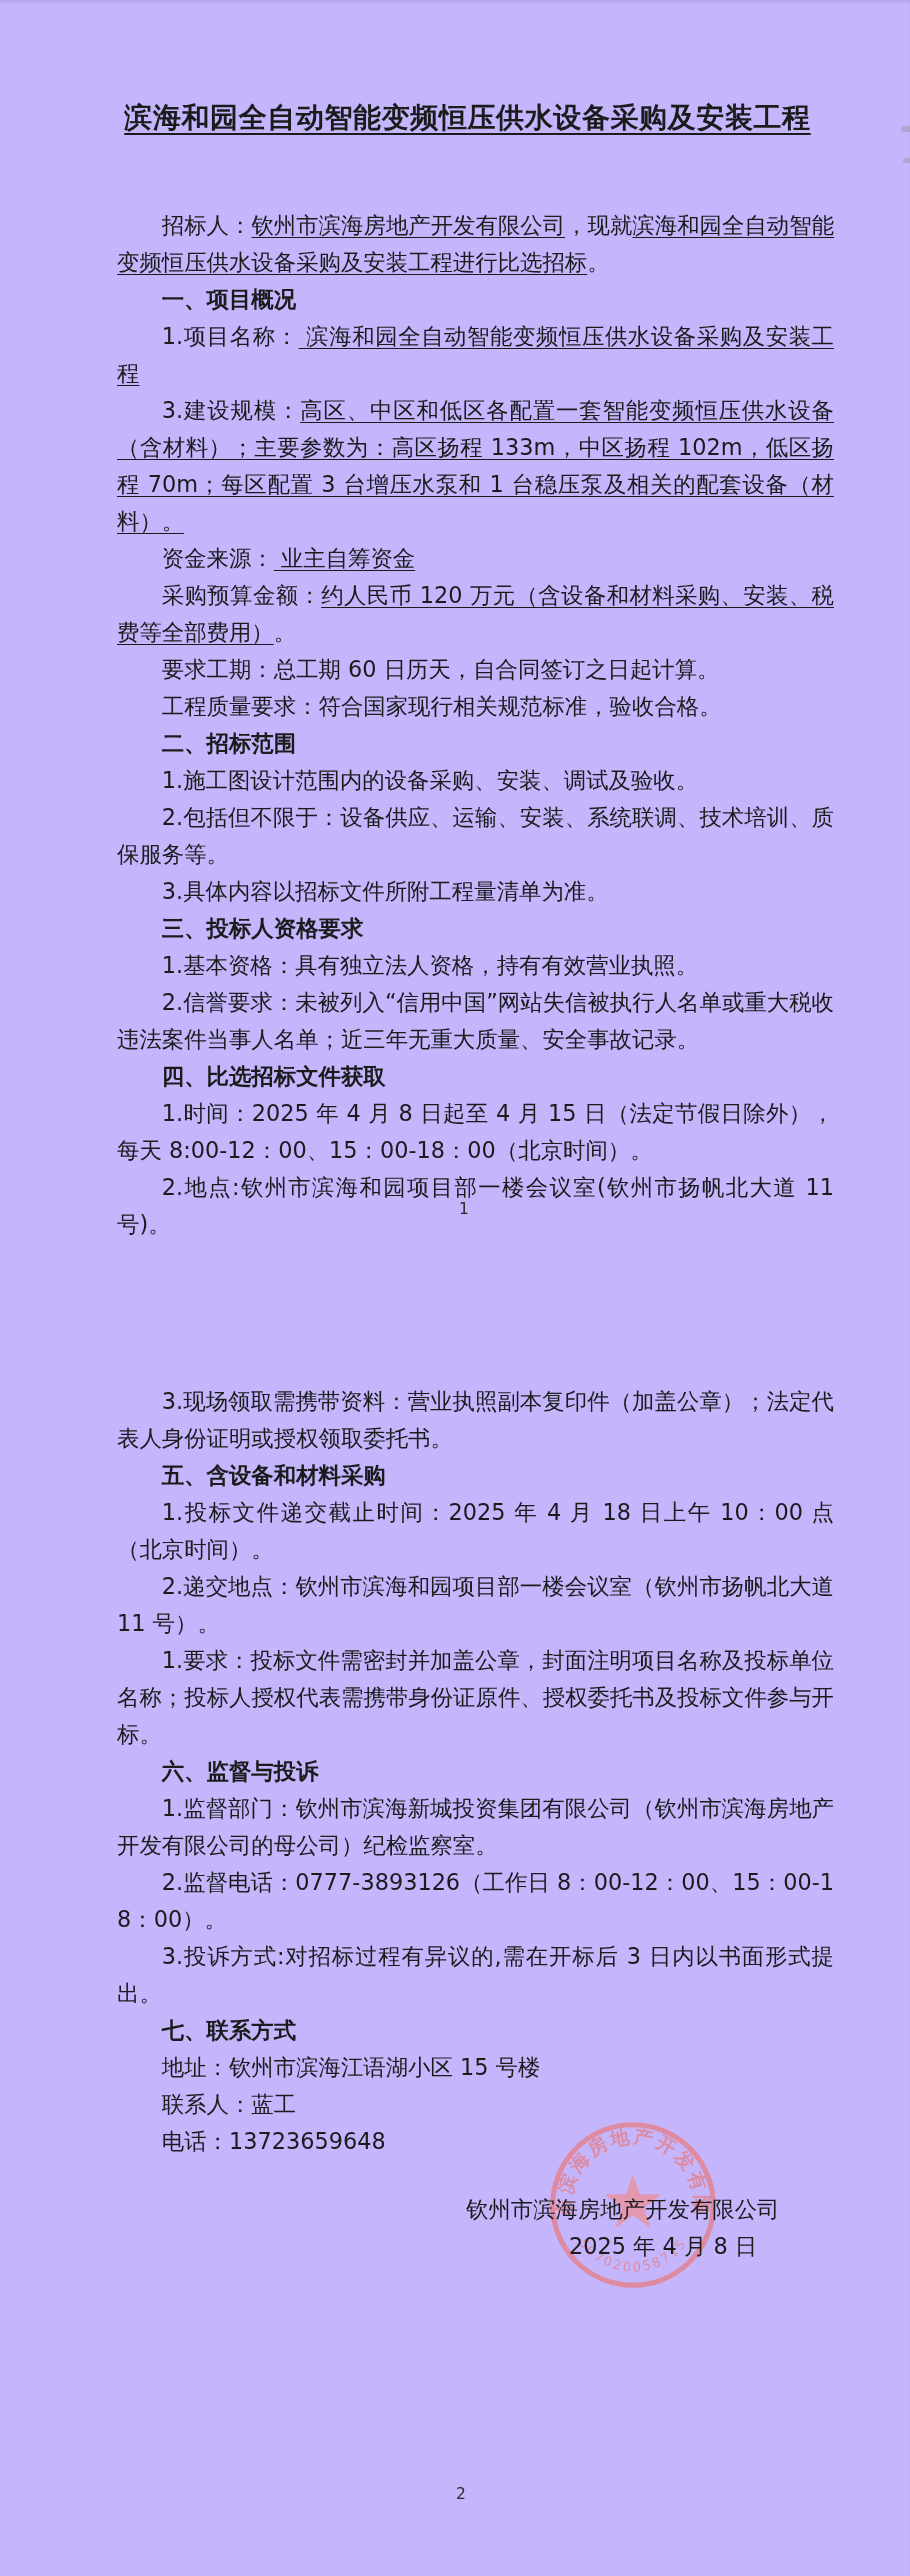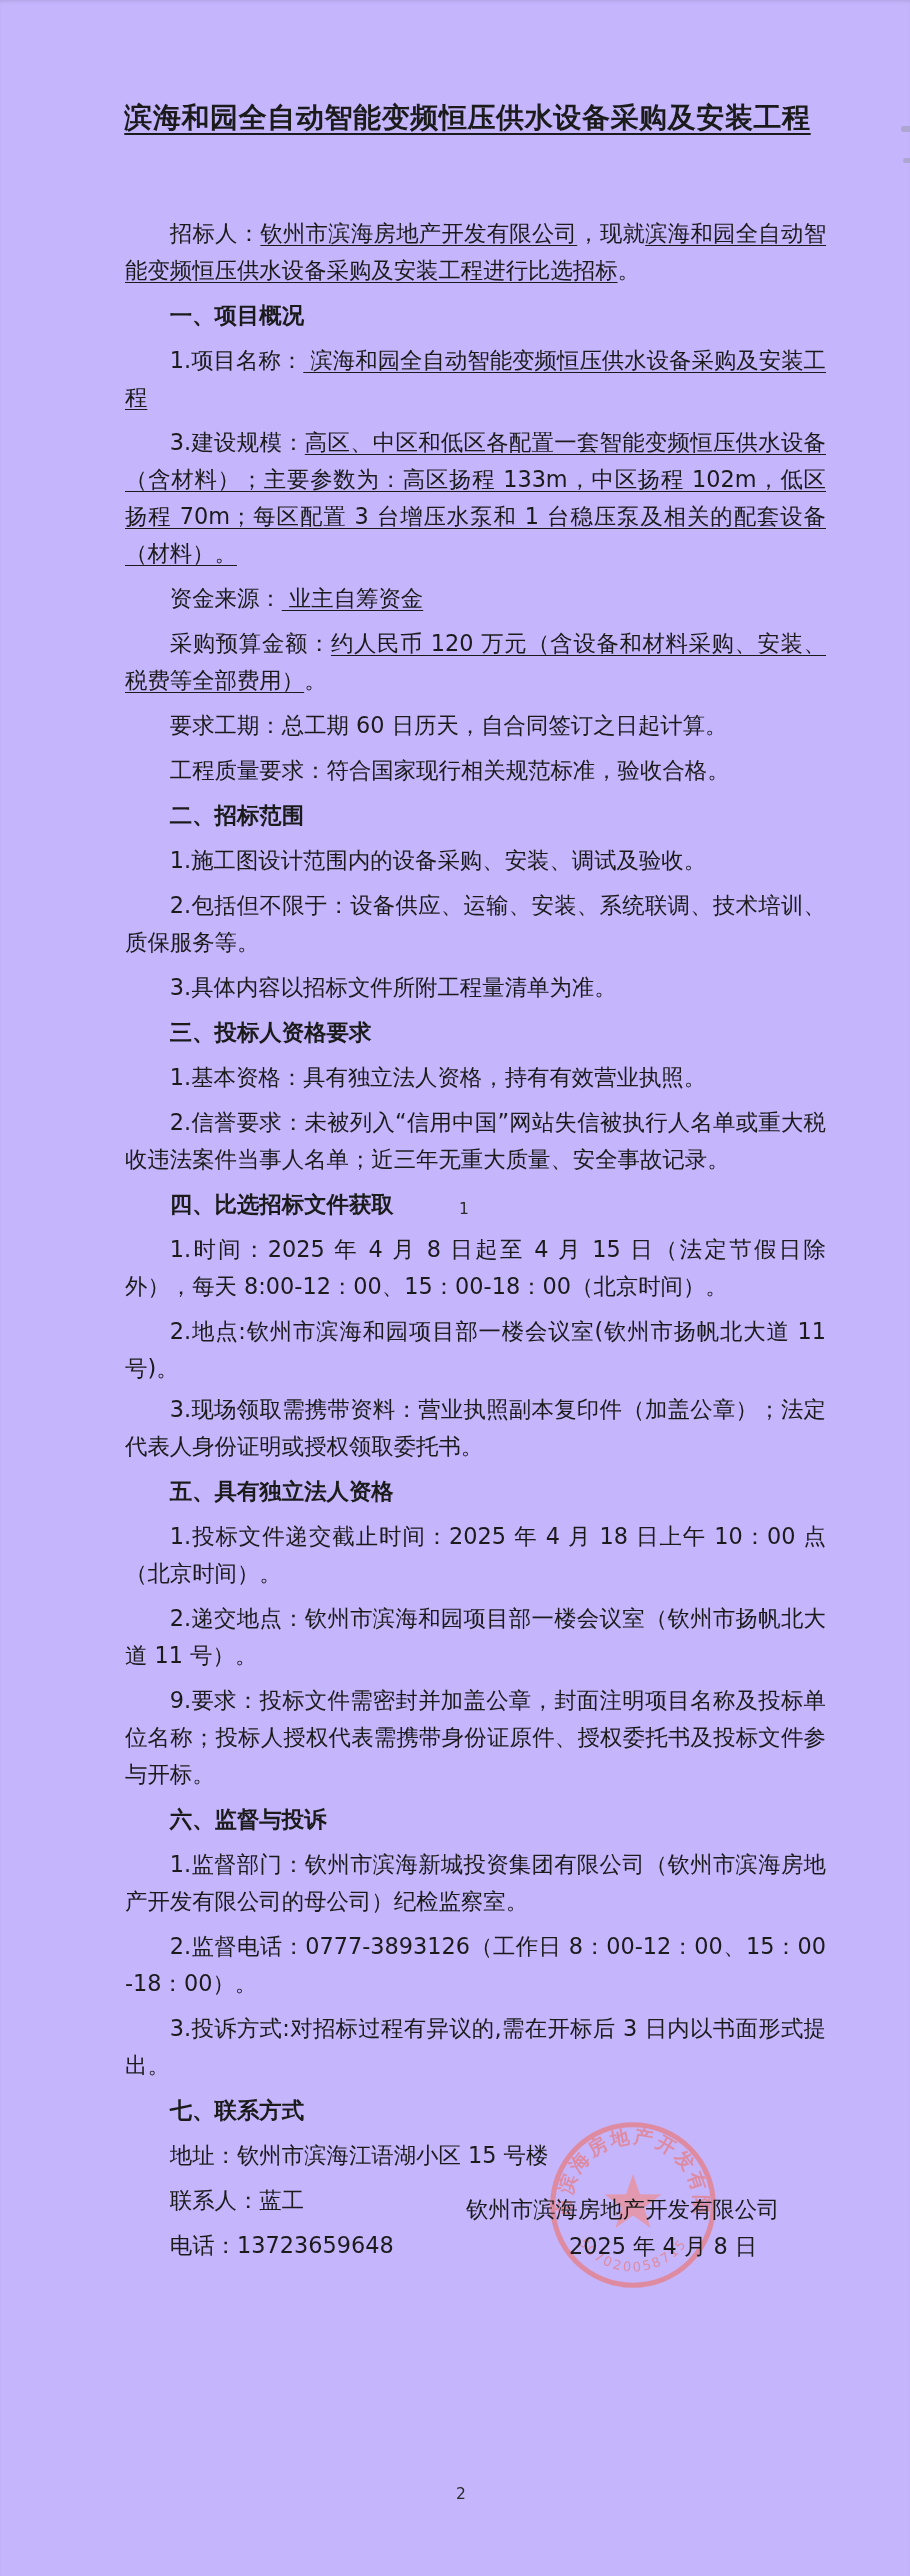--- a/index.html
+++ b/index.html
@@ -4,21 +4,21 @@
 <style>
   html,body{margin:0;padding:0;background:#e9e9e9;}
   .page{position:relative;width:910px;height:2576px;background:#c4b5fd;
         font-family:"DejaVu Sans","Liberation Sans",sans-serif;color:#1b1b1b;overflow:hidden;
         box-shadow:inset 0 3.4px 5.7px -3.4px rgba(0,0,0,.18);}
   .titleblock{position:absolute;left:109px;top:99px;width:717px;text-align:center;
         font-weight:bold;font-size:28px;line-height:38px;letter-spacing:0.6px;}
   .title-u{text-decoration:underline;text-decoration-thickness:1.7px;text-underline-offset:5.7px;}
   .body{position:absolute;left:117px;width:717px;font-size:22.4px;line-height:37px;
         text-align:justify;word-break:break-all;}
-  .body p{margin:8px;text-indent:2em;}
+  .body p{margin:0;text-indent:2em;}
   .h{font-weight:bold;}
   .u{text-decoration:underline;text-decoration-thickness:1.1px;text-underline-offset:4px;}
   #body1{top:207px;}
   #body2{top:1383px;}
   .pagenum{position:absolute;font-size:15.5px;color:#2a2a2a;}
   #pagenum1{left:459px;top:1200px;}
   #pagenum2{left:456px;top:2485px;}
   .sigline{position:absolute;font-size:22.4px;white-space:nowrap;line-height:26px;}
   #sig-company{left:466px;top:2196px;}
   #sig-date{left:569px;top:2233px;}
@@ -54,24 +54,24 @@
     <p>2.信誉要求：未被列入“信用中国”网站失信被执行人名单或重大税收违法案件当事人名单；近三年无重大质量、安全事故记录。</p>
     <p class="h">四、比选招标文件获取</p>
     <p>1.时间：2025 年 4 月 8 日起至 4 月 15 日（法定节假日除外），每天 8:00-12：00、15：00-18：00（北京时间）。</p>
     <p>2.地点:钦州市滨海和园项目部一楼会议室(钦州市扬帆北大道 11 号)。</p>
   </section>
 
   <div class="pagenum" id="pagenum1">1</div>
 
   <section class="body" id="body2">
     <p>3.现场领取需携带资料：营业执照副本复印件（加盖公章）；法定代表人身份证明或授权领取委托书。</p>
-    <p class="h">五、具有独立法人资格</p>
+    <p class="h">五、含设备和材料采购</p>
     <p>1.投标文件递交截止时间：2025 年 4 月 18 日上午 10：00 点（北京时间）。</p>
     <p>2.递交地点：钦州市滨海和园项目部一楼会议室（钦州市扬帆北大道 11 号）。</p>
-    <p>9.要求：投标文件需密封并加盖公章，封面注明项目名称及投标单位名称；投标人授权代表需携带身份证原件、授权委托书及投标文件参与开标。</p>
+    <p>1.要求：投标文件需密封并加盖公章，封面注明项目名称及投标单位名称；投标人授权代表需携带身份证原件、授权委托书及投标文件参与开标。</p>
     <p class="h">六、监督与投诉</p>
     <p>1.监督部门：钦州市滨海新城投资集团有限公司（钦州市滨海房地产开发有限公司的母公司）纪检监察室。</p>
     <p>2.监督电话：0777-3893126（工作日 8：00-12：00、15：00-18：00）。</p>
     <p>3.投诉方式:对招标过程有异议的,需在开标后 3 日内以书面形式提出。</p>
     <p class="h">七、联系方式</p>
     <p>地址：钦州市滨海江语湖小区 15 号楼</p>
     <p>联系人：蓝工</p>
     <p>电话：13723659648</p>
   </section>
 

